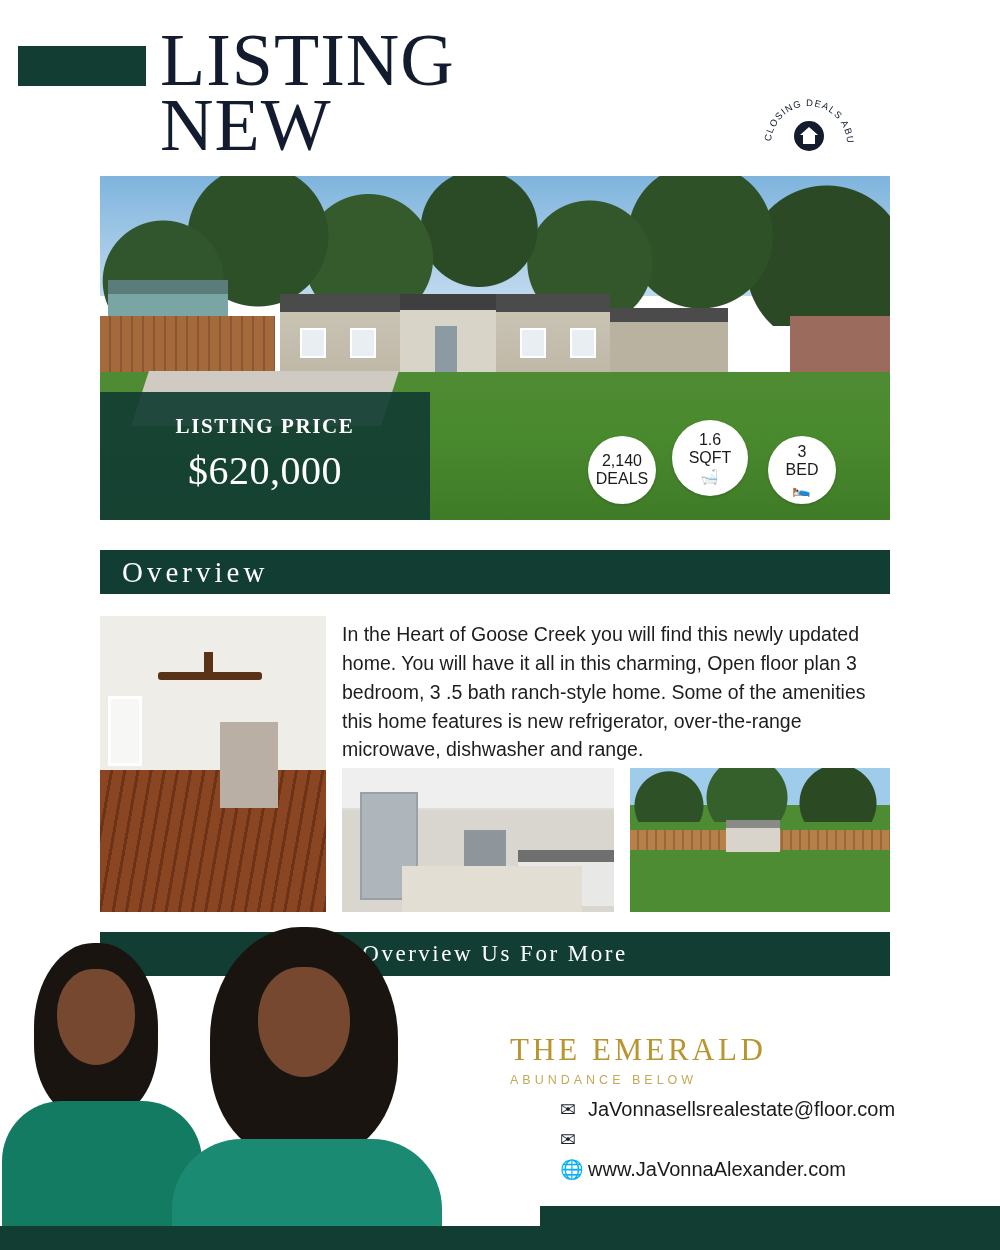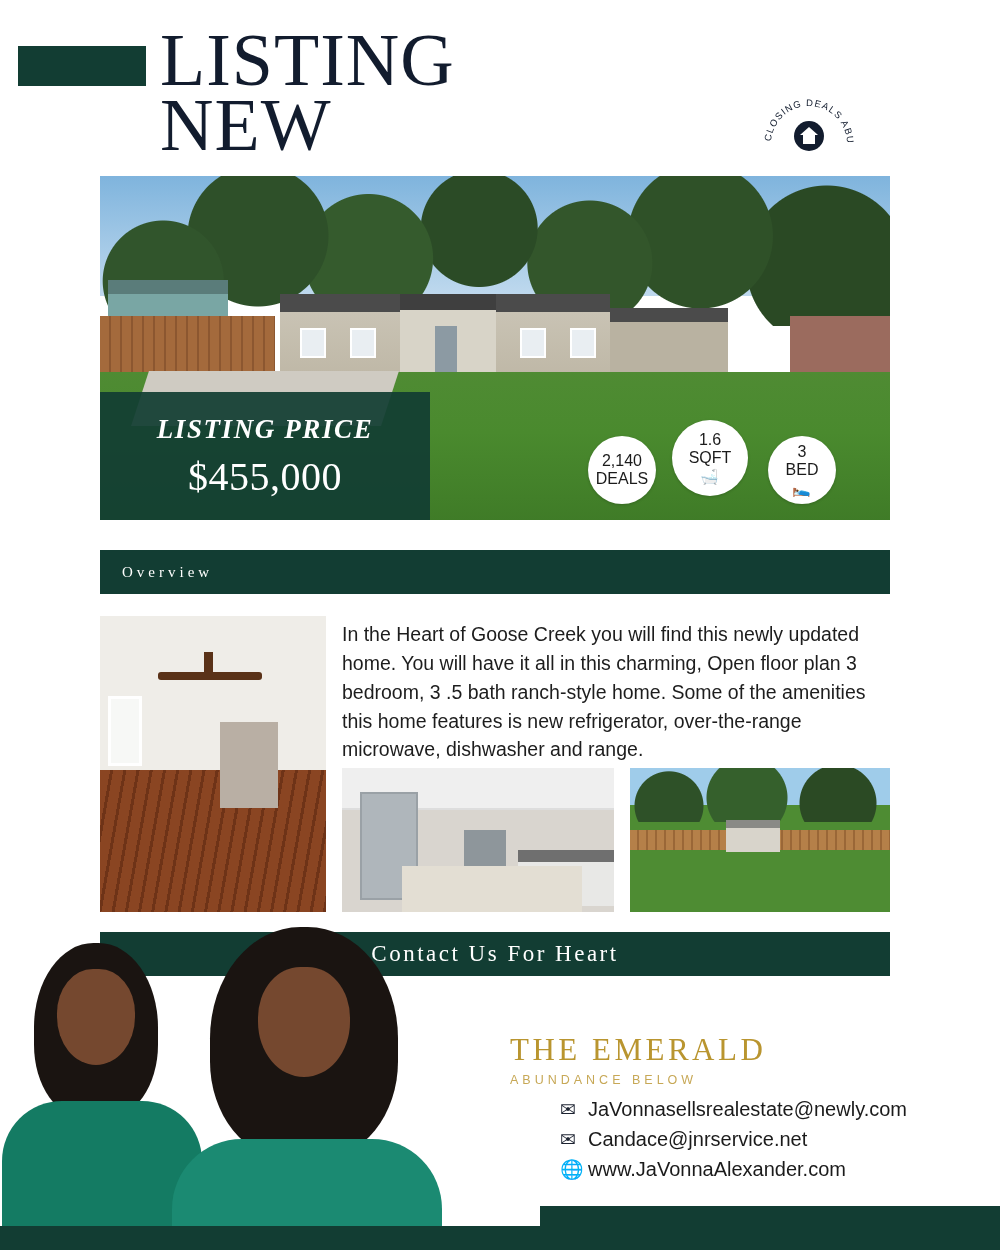--- a/index.html
+++ b/index.html
@@ -84,21 +84,21 @@
     background: linear-gradient(#4F8B33, #4A8A2E 40%, #3F7B27); }
   .price-box {
     position:absolute; left:100px; top:392px;
     width: 330px; height: 128px;
     background: rgba(18,61,51,0.93);
     color: #fff;
     padding: 22px 0 0 0; text-align:center;
   }
   .price-label {
     font-family:"Liberation Serif", serif;
-    font-size: 27px; letter-spacing: 1.6px; font-weight:700;font-style:italic;
+    font-size: 21px; letter-spacing: 1.6px; font-weight:700;
   }
   .price-value {
     font-family:"Liberation Serif", serif;
     font-size: 40px; margin-top: 8px; letter-spacing: .5px;
   }
   .stats { position:absolute; left:580px; top:418px; width:300px; height:86px; }
   .stat {
     position:absolute; border-radius:50%; background:#fff;
     display:flex; flex-direction:column; align-items:center; justify-content:center;
     font-size:16px; color:#1b1b1b; line-height:1.12; text-align:center;
@@ -109,21 +109,21 @@
   .stat.s3 { left:188px;top:18px; width:68px; height:68px; }
   .stat .ico { font-size:15px; margin-top:2px; }
 
   
   .section-bar {
     position:absolute; left:100px; width:790px; height:44px;
     background:#123D33; color:#fff;
     font-family:"Liberation Serif", serif;
     display:flex; align-items:center;
   }
-  .section-bar.overview { top:550px; padding-left:22px; font-size:15px; letter-spacing:4px; }
+  .section-bar.overview { top:550px; padding-left:22px; font-size:29px; letter-spacing:4px; }
   .section-bar.contact  { top:932px; justify-content:center; font-size:23px; letter-spacing:2.5px; }
 
   
   .img-interior {
     position:absolute; left:100px; top:616px; width:226px; height:296px;
     background: linear-gradient(#EDE9E4 0 40%, #8C4524 40% 100%);
     overflow:hidden;
   }
   .img-interior .wall { position:absolute; left:0; top:0; width:100%; height:52%; background:#EFEDE8;}
   .img-interior .floor{ position:absolute; left:0; top:52%; width:100%; height:48%;
@@ -242,21 +242,21 @@
       </div>
       <div class="porch"></div>
       <div class="door"></div>
       <div class="lawn"></div>
       <div class="drive"></div>
     </div>
   </div>
 
   <div class="price-box">
     <div class="price-label">LISTING PRICE</div>
-    <div class="price-value">$455,000</div>
+    <div class="price-value">$620,000</div>
   </div>
 
   <div class="stats">
     <div class="stat s1">
       <span>2,140</span>
       <span>DEALS</span>
     </div>
     <div class="stat s2">
       <span>1.6</span>
       <span>SQFT</span>
@@ -293,21 +293,21 @@
       <div class="floor"></div>
   </div>
 
   <div class="img-yard">
     <div class="trees"></div>
       <div class="fence"></div>
       <div class="shed"></div>
   </div>
 
   <div class="section-bar contact">
-    <span>Contact Us For Heart</span>
+    <span>Overview Us For More</span>
   </div>
 
   <div class="agents">
     <div class="agent a1">
       <div class="hair"></div>
         <div class="face"></div>
         <div class="body"></div>
     </div>
     <div class="agent a2">
       <div class="hair"></div>
@@ -317,25 +317,24 @@
   </div>
 
   <div class="brand">
     <div class="brand-main">THE EMERALD</div>
     <div class="brand-sub">ABUNDANCE BELOW</div>
   </div>
 
   <div class="contacts">
     <div class="crow">
       <span class="gl">✉</span>
-      <span class="txt">JaVonnasellsrealestate@newly.com</span>
+      <span class="txt">JaVonnasellsrealestate@floor.com</span>
     </div>
     <div class="crow">
       <span class="gl">✉</span>
-      <span class="txt">Candace@jnrservice.net</span>
     </div>
     <div class="crow">
       <span class="gl">🌐</span>
       <span class="txt">www.JaVonnaAlexander.com</span>
     </div>
   </div>
 
   <div class="footer-bar right"></div>
   <div class="footer-bar"></div>
 

